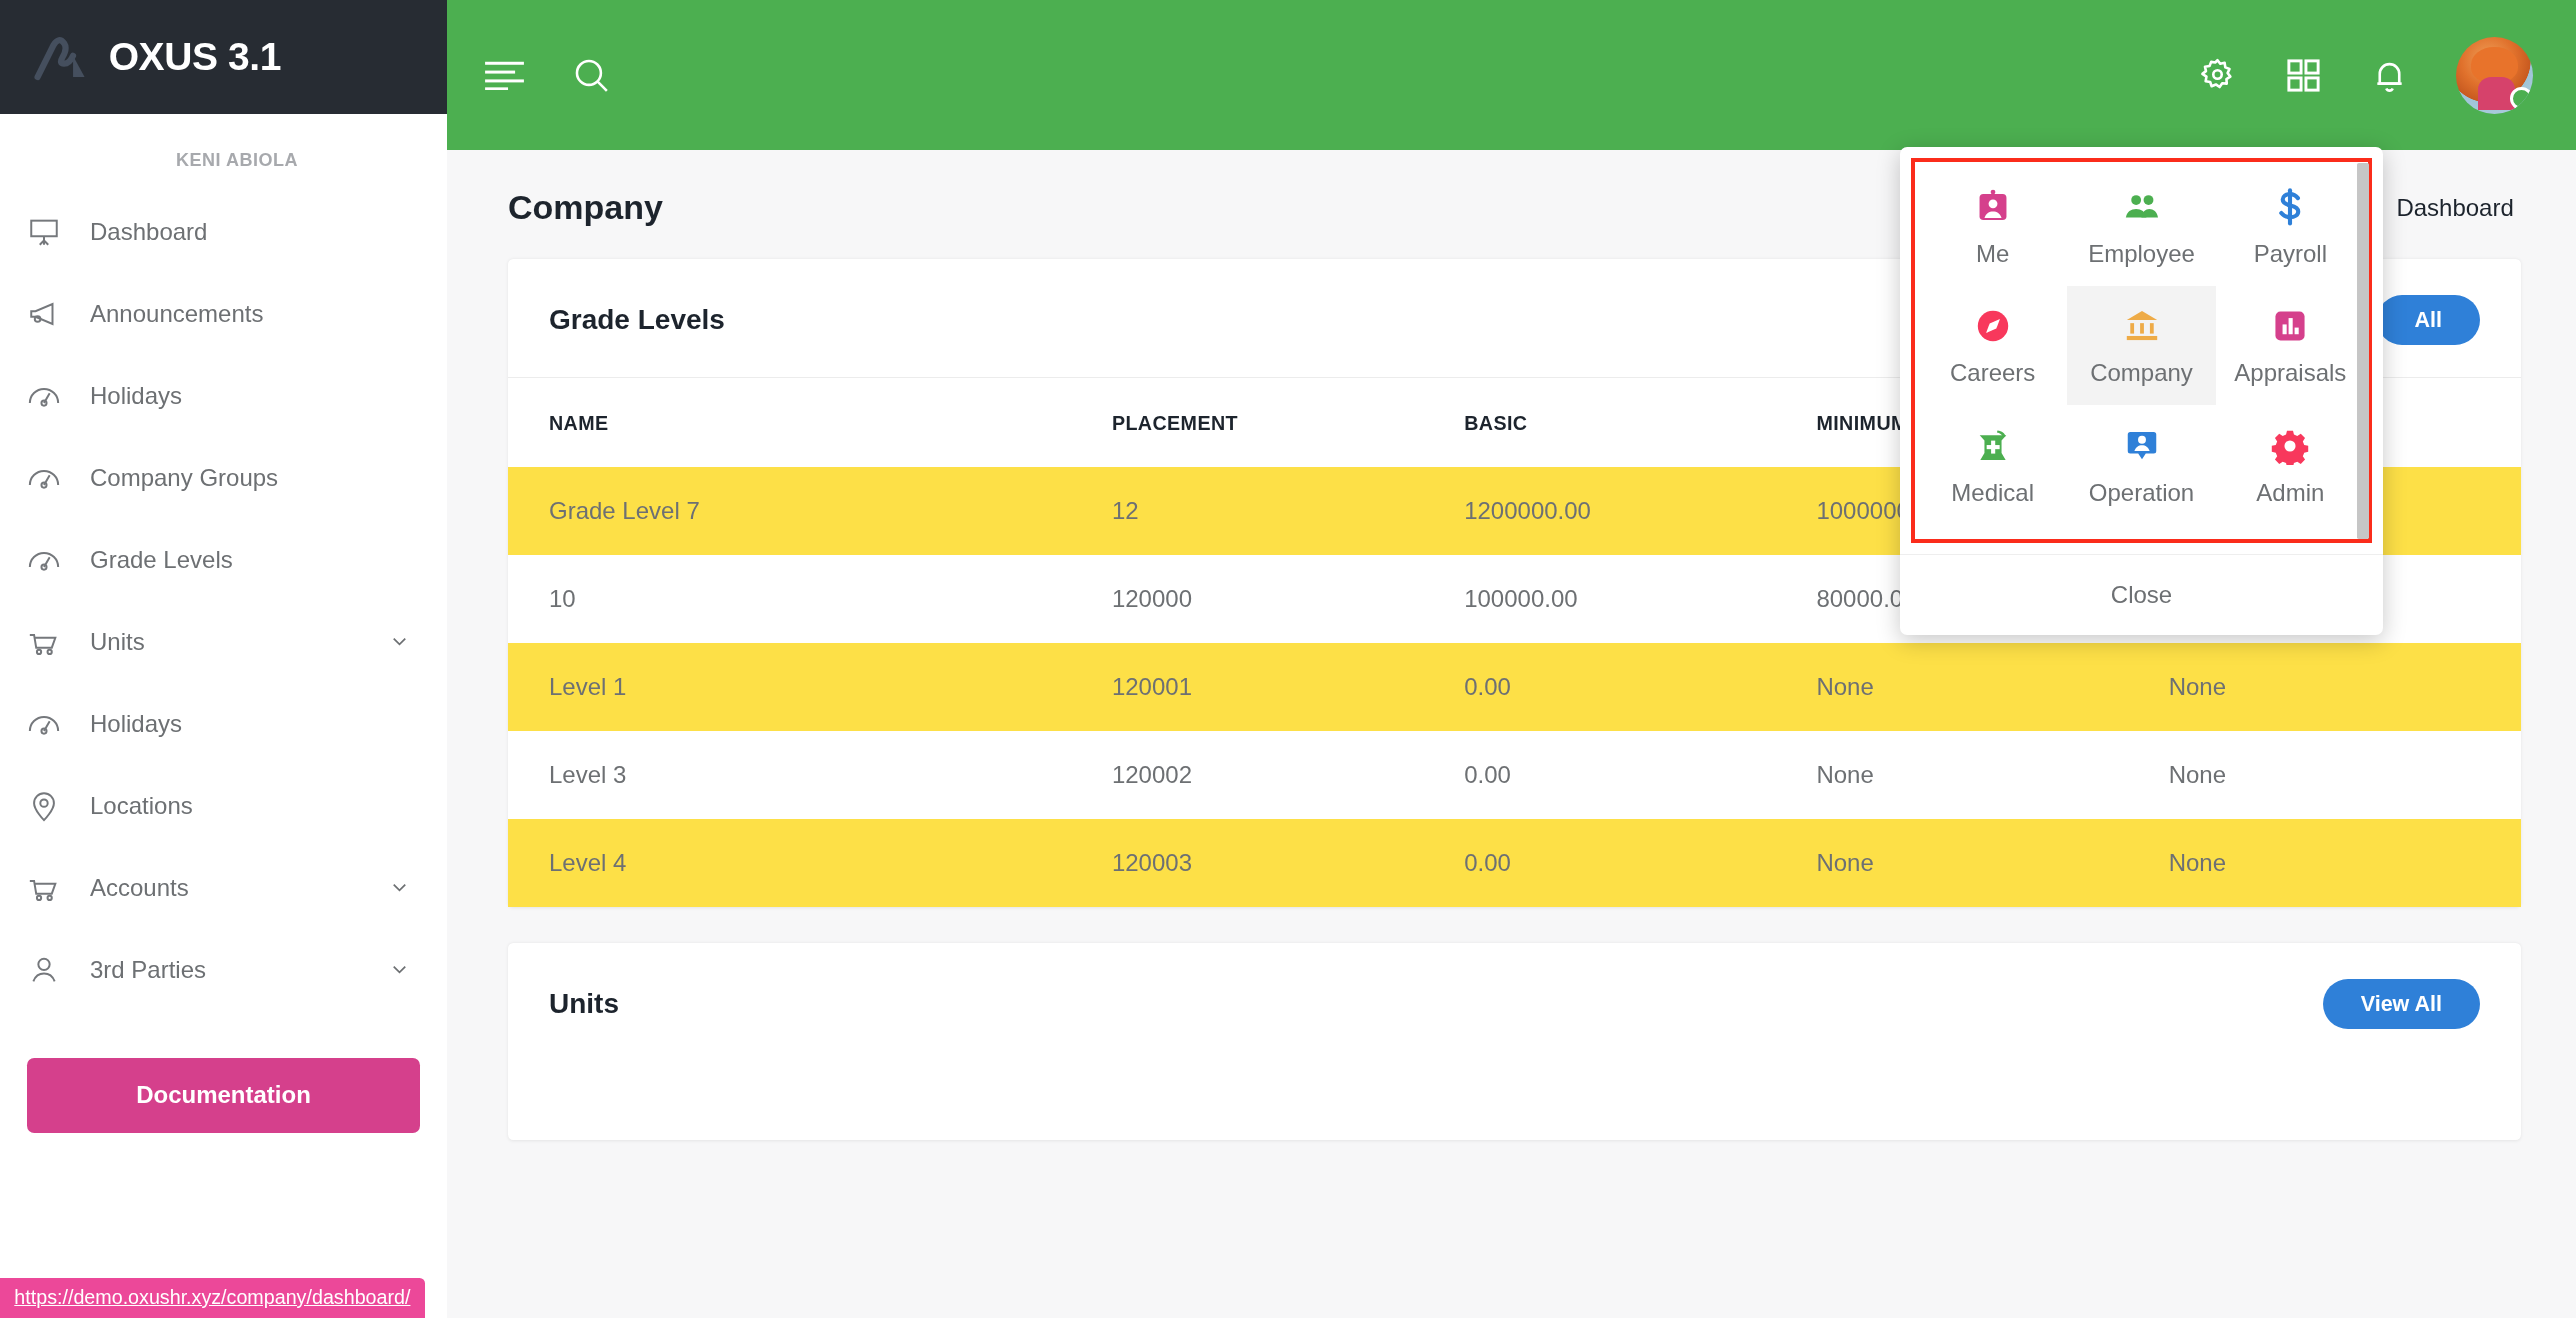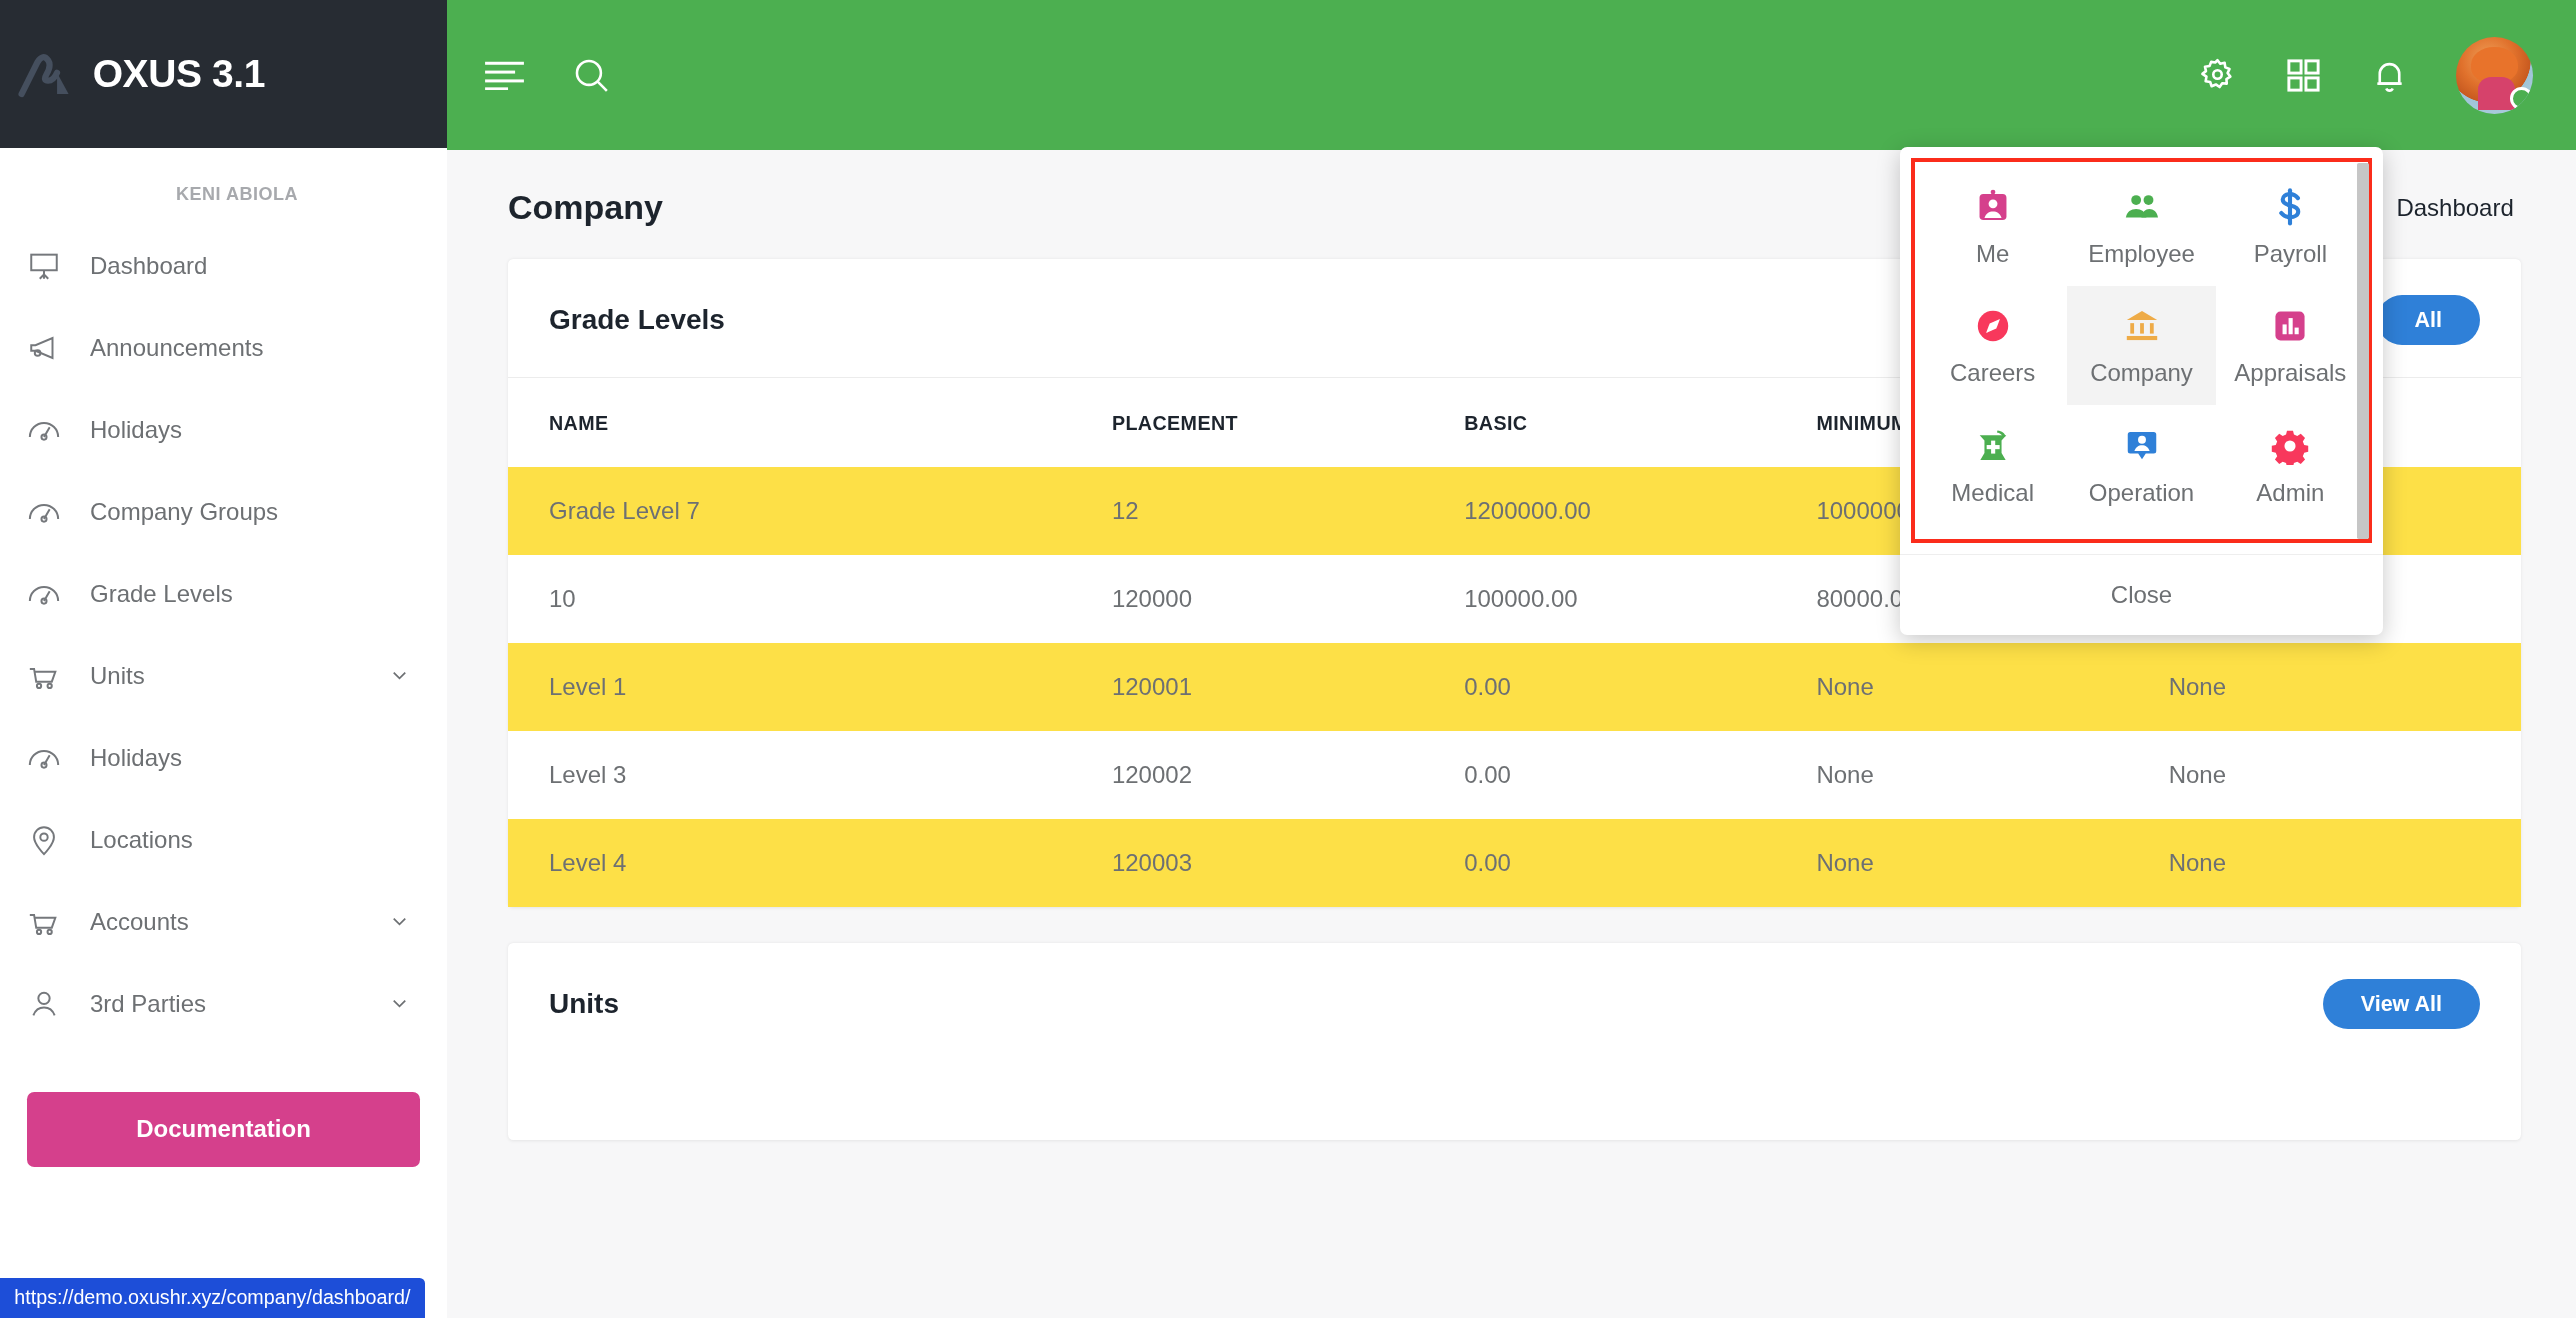--- a/index.html
+++ b/index.html
@@ -12,22 +12,22 @@
   body { position: relative; }
 
   
   #sidebar {
     position: absolute; left: 0; top: 0;
     width: 447px; height: 1318px;
     background: #ffffff;
     z-index: 5;
   }
   #brand {
-    height: 148px; background: #272c33;
-    display: flex; align-items: center; padding-left: 18px; gap: 19.7px;
+    height: 114px; background: #272c33;
+    display: flex; align-items: center; padding-left: 34px; gap: 19.7px;
   }
   #brand-logo { width: 55px; height: 47px; flex: none; }
   #brand-text {
     color: #ffffff; font-size: 39px; font-weight: bold; letter-spacing: -0.4px;
     white-space: nowrap;
   }
   #side-user {
     padding: 36px 0 19.7px 27px;
     font-size: 18px; font-weight: bold; color: #a7a9ad; letter-spacing: 0.5px; text-align: center;
   }
@@ -158,24 +158,24 @@
   #popup-close {
     position: absolute; left: 0; right: 0; bottom: 0; height: 81px;
     border-top: 1.8px solid #eeeeee;
     display: flex; align-items: center; justify-content: center;
     font-size: 24px; color: #6d7073; cursor: pointer;
   }
 
   
   #status-url {
     position: absolute; left: 0; bottom: 0;
-    background: #1d4ed8; color: #ffffff;
+    background: #ec4899; color: #ffffff;
     font-size: 19.7px; padding: 8px 14.3px 9px 14.3px;
     border-top-right-radius: 5.4px;
-    z-index: 40; white-space: nowrap;
+    z-index: 40; white-space: nowrap; text-decoration: underline;
   }
 </style>
 </head>
 <body>
 
 <div id="sidebar">
 
   <div id="brand">
     <span id="brand-logo">
       <svg viewBox="0 0 62 52" width="55" height="47">

